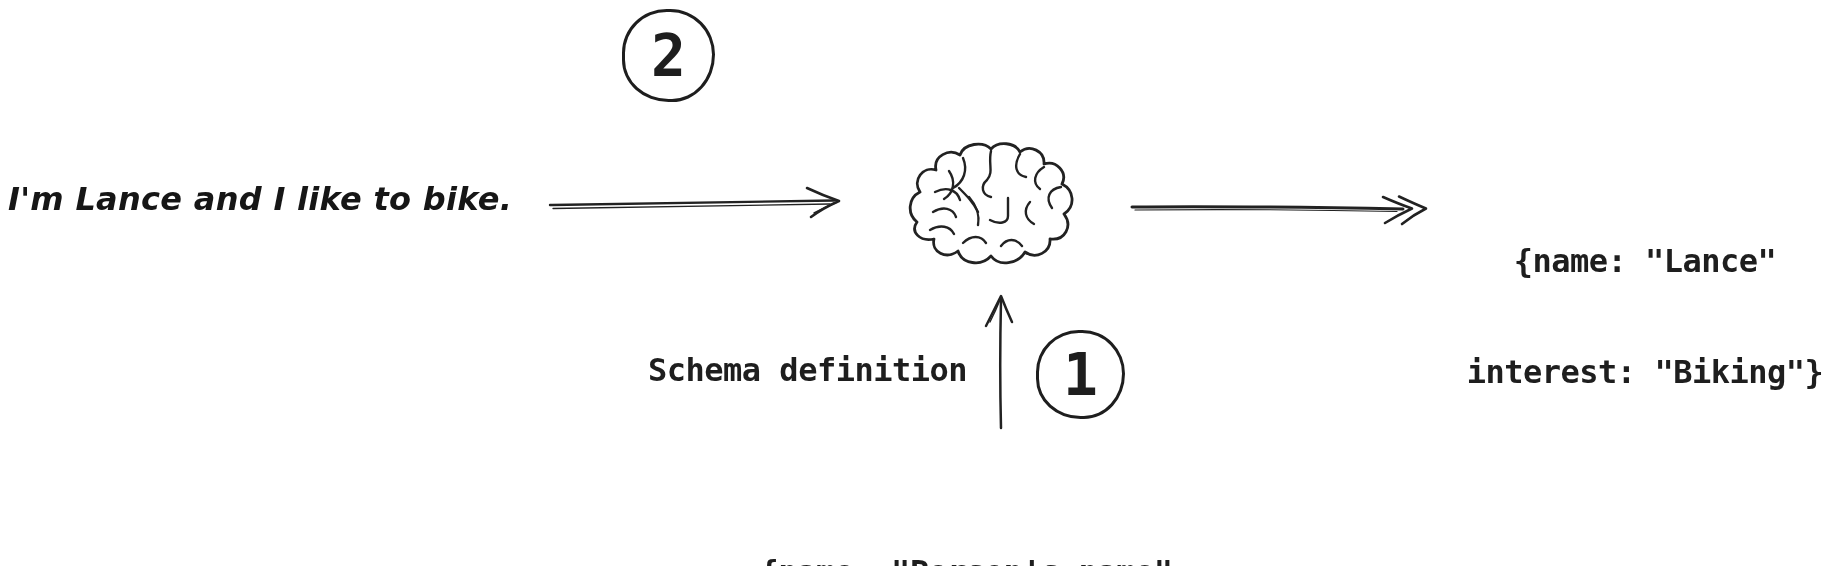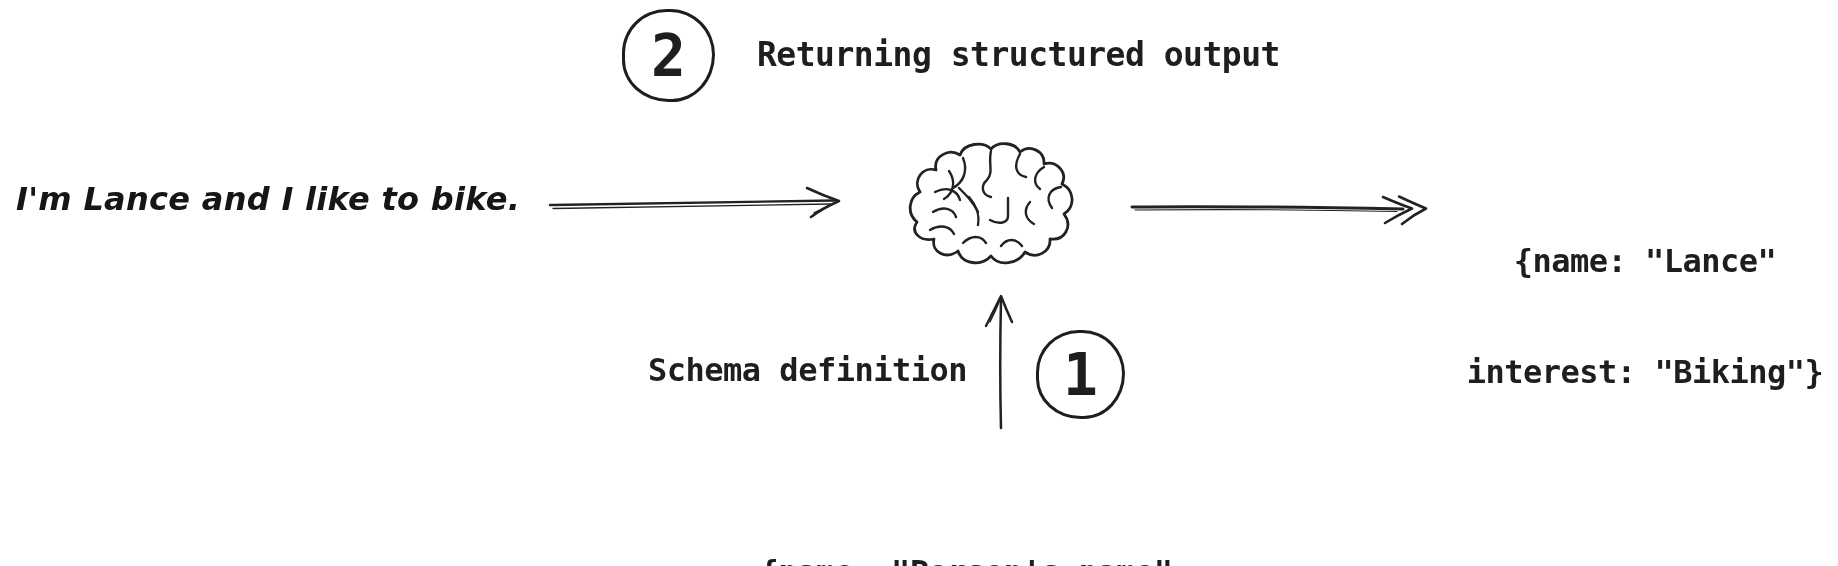--- a/index.html
+++ b/index.html
@@ -34,21 +34,21 @@
   .title {
     left: 757px; top: 36px;
     font-size: 33px;
     font-weight: 700;
     line-height: 38px;
     letter-spacing: -0.5px;
     white-space: nowrap;
   }
 
   .handwriting {
-    left: 16px; top: 179px;
+    left: 8px; top: 179px;
     font-family: "DejaVu Sans", sans-serif;
     font-style: italic;
     font-weight: 700;
     font-size: 32px;
     line-height: 40px;
     letter-spacing: 0.3px;
     color: #161616;
     white-space: nowrap;
   }
 
@@ -76,21 +76,20 @@
   .ink-stroke { stroke:#222222; fill:none; stroke-linecap:round; stroke-linejoin:round; }
 </style>
 </head>
 <body>
 
 <div class="canvas">
 
   <div class="abs badge badge-2">
     <span>2</span>
   </div>
-  <div class="abs title">Returning structured output</div>
 
   <div class="abs handwriting">I'm Lance and I like to bike.</div>
 
   <svg class="abs" style="left:540px; top:182px;" width="310" height="42" viewBox="0 0 310 42" aria-hidden="true">
     <path class="ink-stroke" stroke-width="2.4" d="M 10 23 C 105 21.5, 200 19.5, 294 18.5"></path>
     <path class="ink-stroke" stroke-width="1.3" d="M 13 26.5 C 110 25, 205 23, 290 22"></path>
     <path class="ink-stroke" stroke-width="2.6" d="M 267 6 Q 283 13.5, 299 19 Q 283 26, 271 35"></path>
     <path class="ink-stroke" stroke-width="1.4" d="M 274 31 Q 286 25, 297 20"></path>
   </svg>
 

